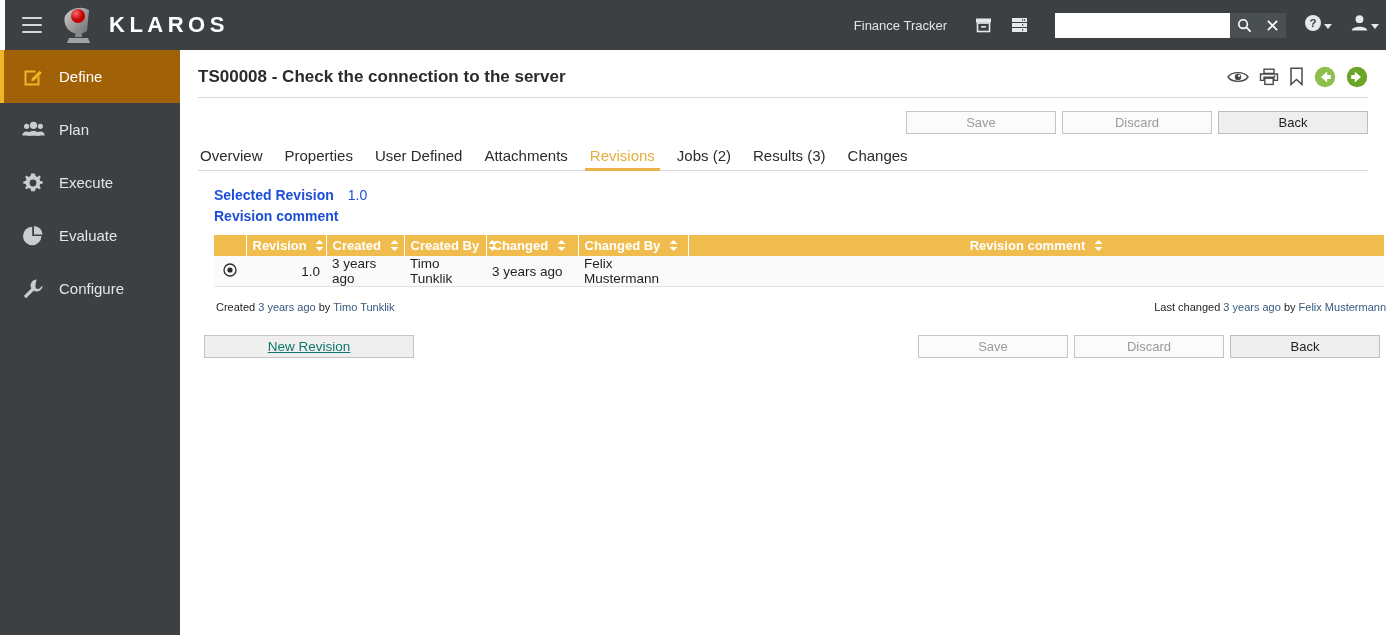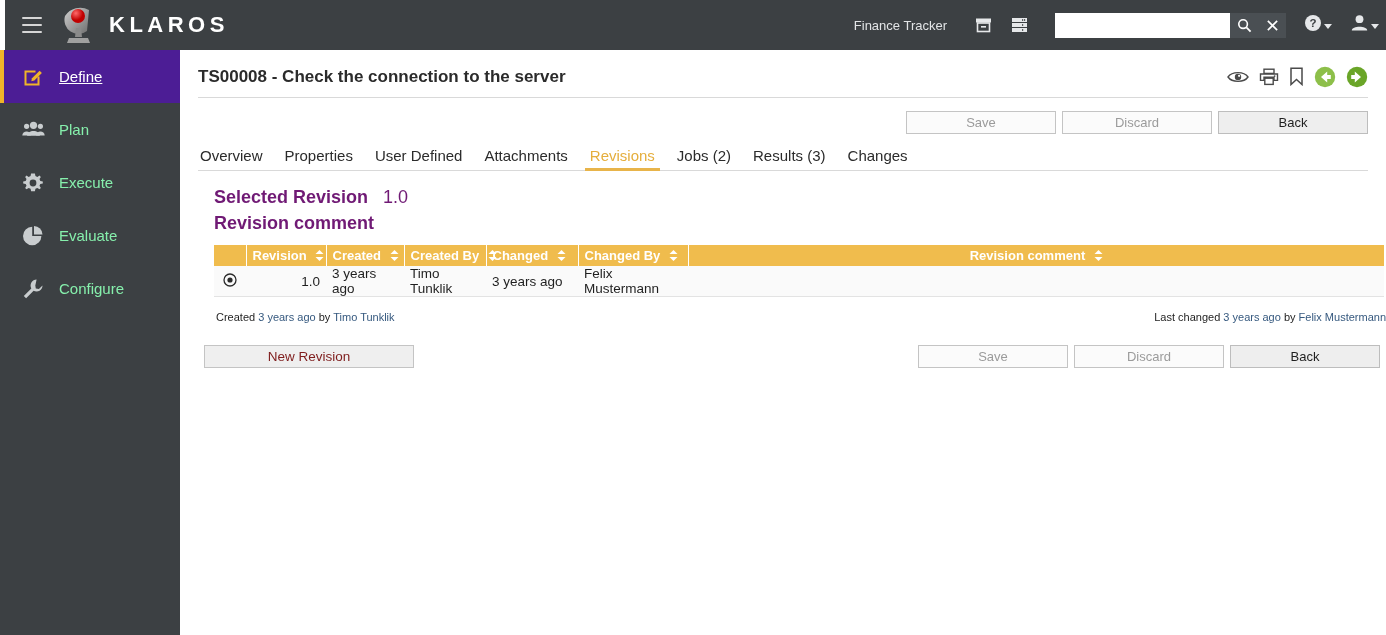--- a/index.html
+++ b/index.html
@@ -74,29 +74,29 @@
   }
 
   
   .sidebar {
     position: absolute; top: 50px; left: 0;
     width: 180px; height: 585px;
     background: #3c4043;
   }
   .side-item {
     height: 53px; display: flex; align-items: center;
-    color: #86efac; font-size: 15px; cursor: pointer;
+    color: #e5e5e5; font-size: 15px; cursor: pointer;
     padding-left: 22px; position: relative;
   }
   .side-item .side-ico {
     width: 30px; display: flex; align-items: center; justify-content: flex-start;
   }
   .side-item .side-label { margin-left: 7px; }
   .side-item.active {
-    background: #4c1d95; color: #ffffff; text-decoration: underline;
+    background: #a16207; color: #ffffff;
   }
   .side-item.active::before {
     content: ""; position: absolute; left: 0; top: 0;
     width: 4px; height: 53px; background: #f0b429;
   }
 
   
   .main {
     position: absolute; top: 50px; left: 180px;
     width: 1206px; height: 473px;
@@ -142,21 +142,21 @@
   }
   .tab:first-child { padding-left: 2px; }
   .tab.active { color: #e5ae3c; }
   .tab.active::after {
     content: ""; position: absolute; left: 6px; right: 6px; bottom: -1px;
     height: 3px; background: #e8b44a;
   }
 
   
   .info-block { margin-top: 16px; padding-left: 16px; }
-  .info-line { font-size: 18px; color: #701a75; font-weight: bold; margin-bottom: 5px; }
+  .info-line { font-size: 14px; color: #1d4ed8; font-weight: bold; margin-bottom: 5px; }
   .info-line .val { font-weight: normal; margin-left: 10px; }
 
   
   table.rev {
     width: 1170px; border-collapse: collapse; margin-top: 11px;
     margin-left: 16px; table-layout: fixed;
   }
   table.rev thead th {
     background: #f0bc4d; color: #ffffff;
     font-size: 13px; font-weight: bold;
@@ -190,21 +190,21 @@
   .lnk { color: #36597f; cursor: pointer; }
 
   .bottom-row {
     display: flex; align-items: center; margin-top: 22px;
     margin-left: 6px; width: 1176px;
   }
   .btn-wide {
     width: 210px; height: 23px; font-size: 13.5px;
     font-family: "Liberation Sans", sans-serif;
     border: 1px solid #c4c4c4; background: #efefef;
-    color: #7f1d1d; cursor: pointer; line-height: 1;
+    color: #0f766e; cursor: pointer; line-height: 1; text-decoration: underline;
   }
   .bottom-btns { margin-left: auto; display: flex; gap: 6px; }
 </style>
 </head>
 <body>
 
 <div class="topbar">
 
   <div class="hamburger">
     <span></span>

